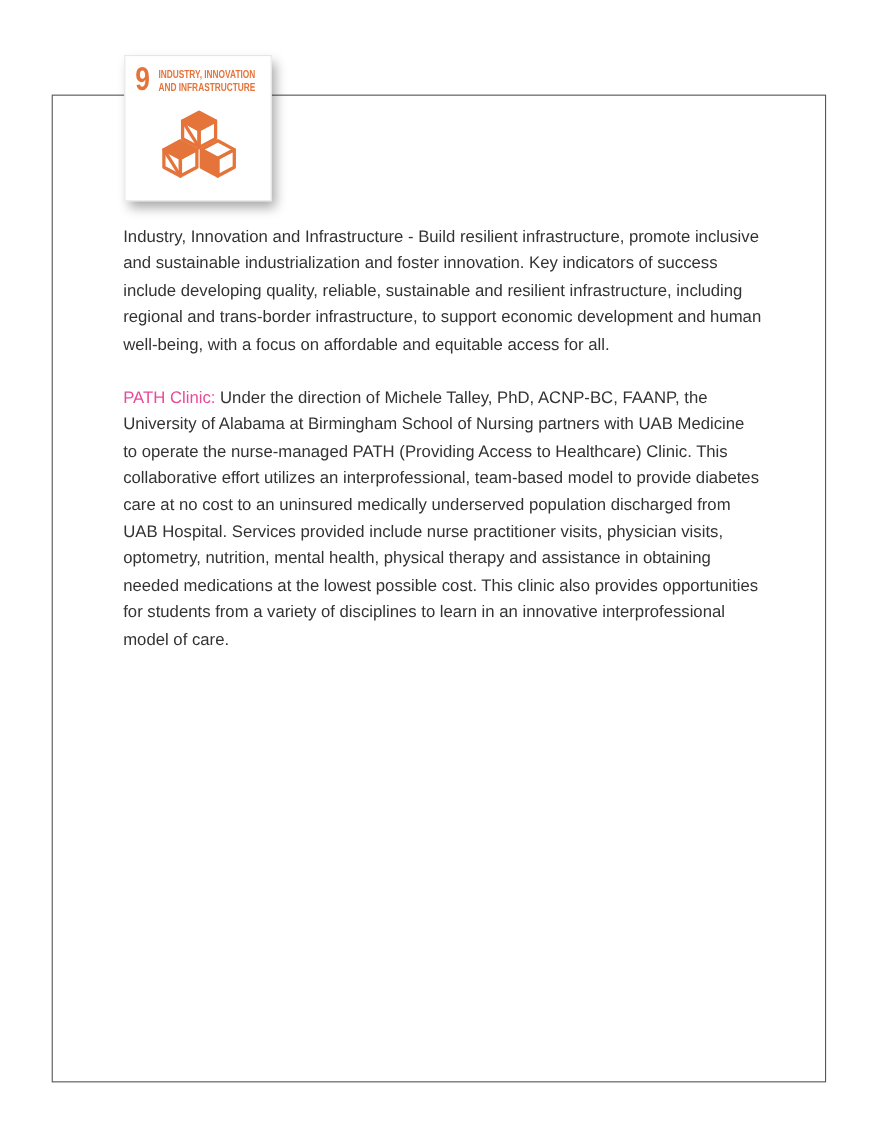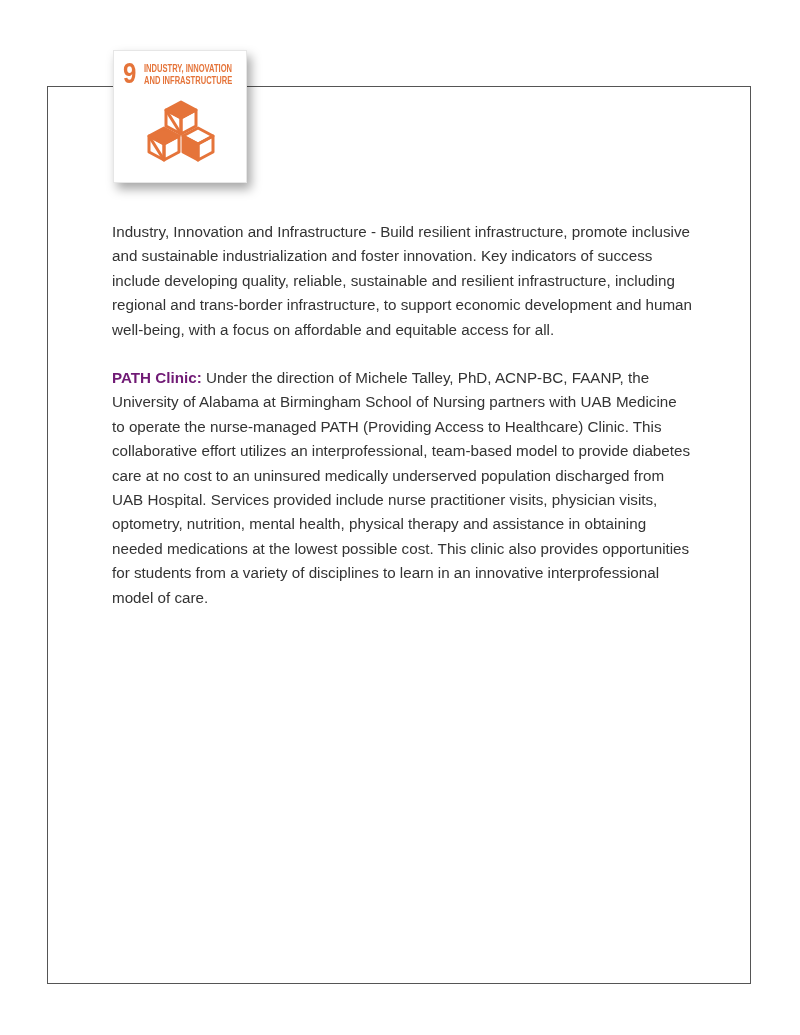--- a/index.html
+++ b/index.html
@@ -10,24 +10,24 @@
   .badge { position:absolute; left:113px; top:50px; width:134px; height:133px;
            background:#ffffff; box-shadow:4px 6px 10px rgba(0,0,0,0.35);
            border:1px solid #e6e6e6; box-sizing:border-box; }
   .badge-num { position:absolute; left:9px; top:6px; font-size:30px; font-weight:bold;
                color:#e5743a; font-family:"Liberation Sans", sans-serif; letter-spacing:-1px;
                transform:scaleX(0.8); transform-origin:left top; line-height:32px; }
   .badge-title { position:absolute; left:30px; top:11px; font-size:10.5px; font-weight:bold;
                  color:#e5743a; line-height:12px; transform:scaleX(0.72); transform-origin:left top;
                  white-space:nowrap; }
   .badge-icon { position:absolute; left:32px; top:48px; width:70px; height:70px; }
-  .content { position:absolute; left:112px; top:220px; width:580px;
+  .content { position:absolute; left:112px; top:204px; width:580px;
              font-size:15.2px; line-height:24.4px; color:#333333; }
   .content p { margin:0 0 24px 0; }
-  .lead { font-weight:bold; color:#701a75; }
+  .lead { font-weight:normal; color:#ec4899; }
 </style>
 </head>
 <body>
 
 <div class="frame"></div>
 
 <div class="badge">
   <div class="badge-num">9</div>
   <div class="badge-title">
     <div>INDUSTRY, INNOVATION</div>

